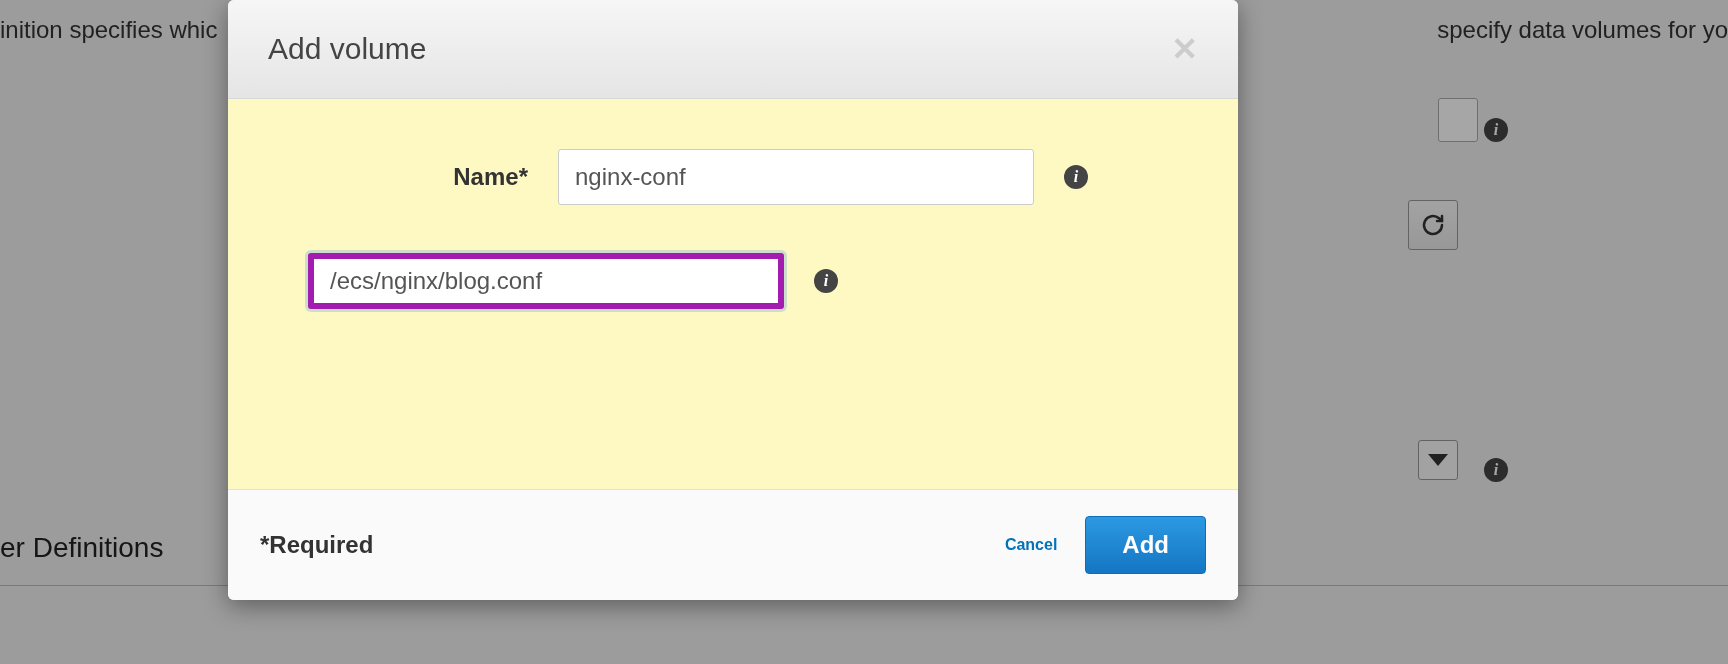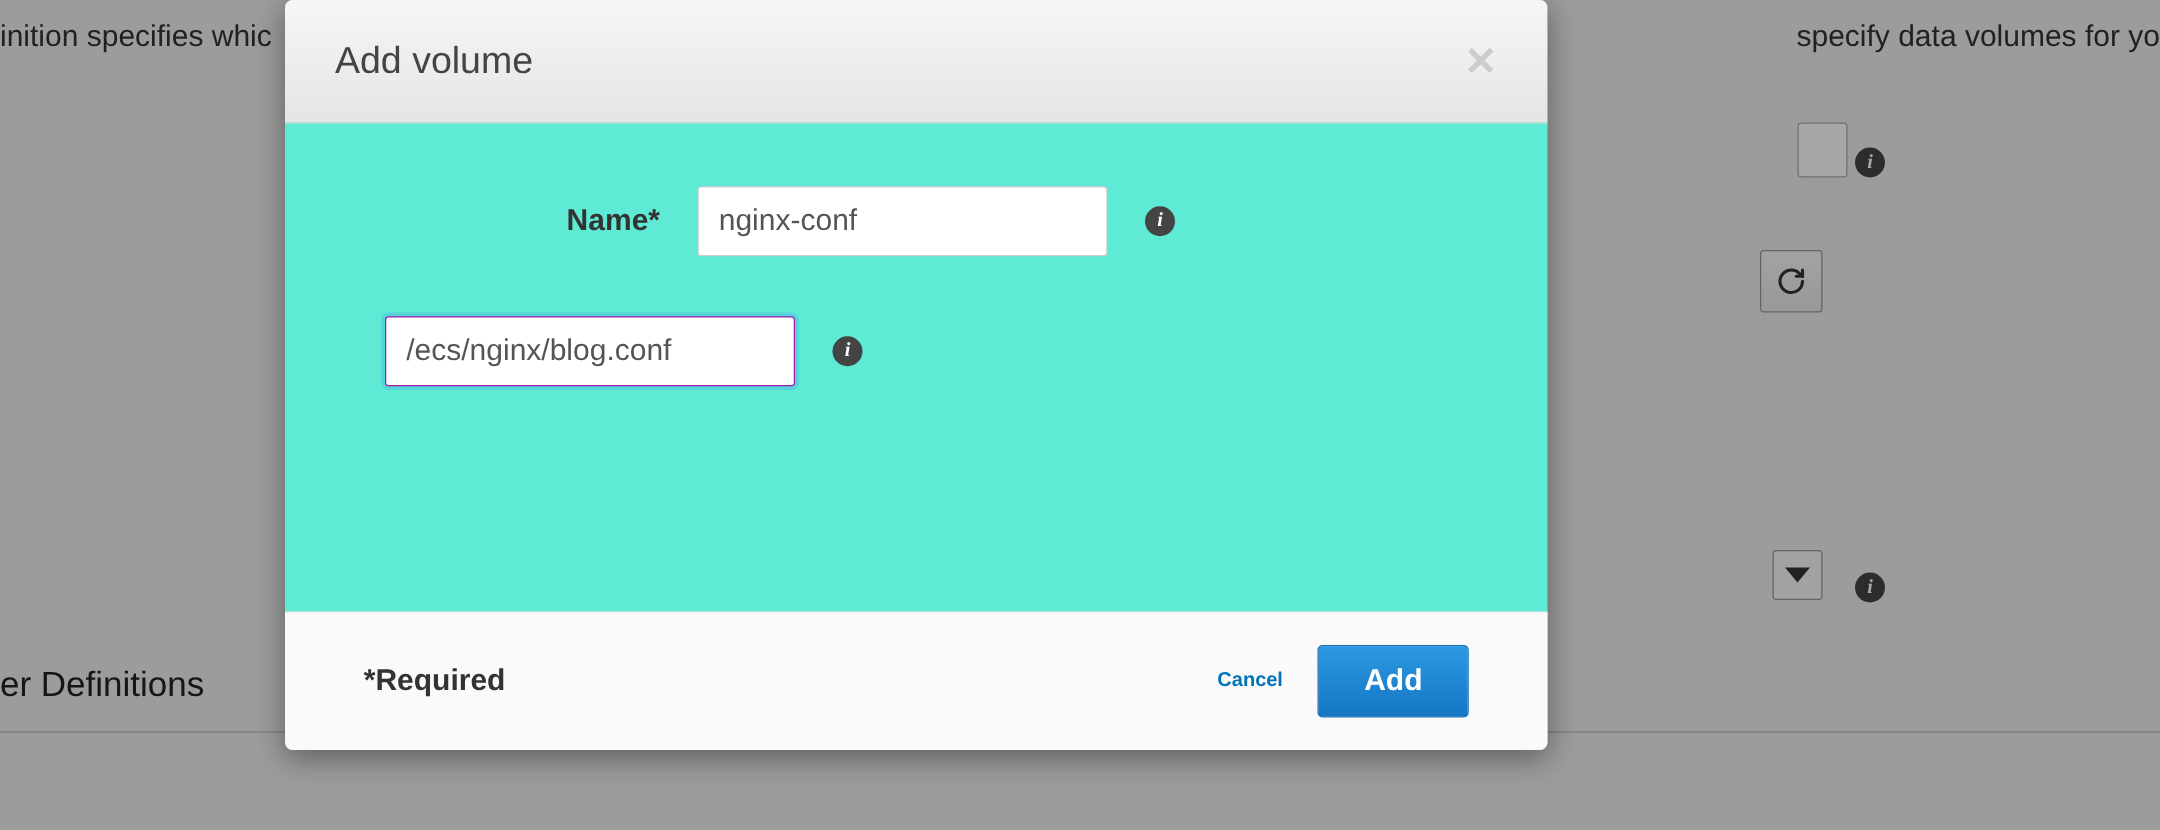--- a/index.html
+++ b/index.html
@@ -92,21 +92,21 @@
       right: 0;
       border-top: 1px solid #bbb;
     }
 
     .modal {
       position: absolute;
       left: 228px;
       top: 0;
       width: 1010px;
       height: 600px;
-      background: #5eead4;
+      background: #fef9c3;
       border-radius: 6px;
       box-shadow: 0 6px 24px rgba(0,0,0,0.4);
       display: flex;
       flex-direction: column;
     }
     .modal-header {
       background: linear-gradient(#f6f6f6, #e5e5e5);
       border-bottom: 1px solid #d8d8d8;
       border-radius: 6px 6px 0 0;
       padding: 32px 40px;
@@ -139,31 +139,31 @@
     }
     .form-label {
       width: 250px;
       text-align: right;
       padding-right: 30px;
       font-size: 24px;
       font-weight: 600;
       color: #333;
     }
     .form-input {
-      width: 328px;
+      width: 476px;
       height: 56px;
       padding: 10px 16px;
       font-size: 24px;
       color: #555;
       border: 1px solid #ccc;
       border-radius: 3px;
       outline: none;
     }
     .form-input.focused {
-      border: 1px solid #a21caf;
+      border: 6px solid #a21caf;
       box-shadow: 0 0 0 3px rgba(58, 143, 230, 0.25);
     }
     .info-icon {
       margin-left: 30px;
       width: 24px;
       height: 24px;
       display: inline-flex;
       align-items: center;
       justify-content: center;
       background: #444;
@@ -172,21 +172,21 @@
       font-size: 16px;
       font-weight: bold;
       font-style: italic;
       font-family: Georgia, serif;
       cursor: pointer;
     }
 
     .modal-footer {
       border-top: 1px solid #e0e0e0;
       background: #fafafa;
-      padding: 26px 63px;
+      padding: 26px 32px;
       display: flex;
       align-items: center;
       justify-content: space-between;
       border-radius: 0 0 6px 6px;
     }
     .required-note {
       font-size: 24px;
       font-weight: 600;
       color: #333;
     }

